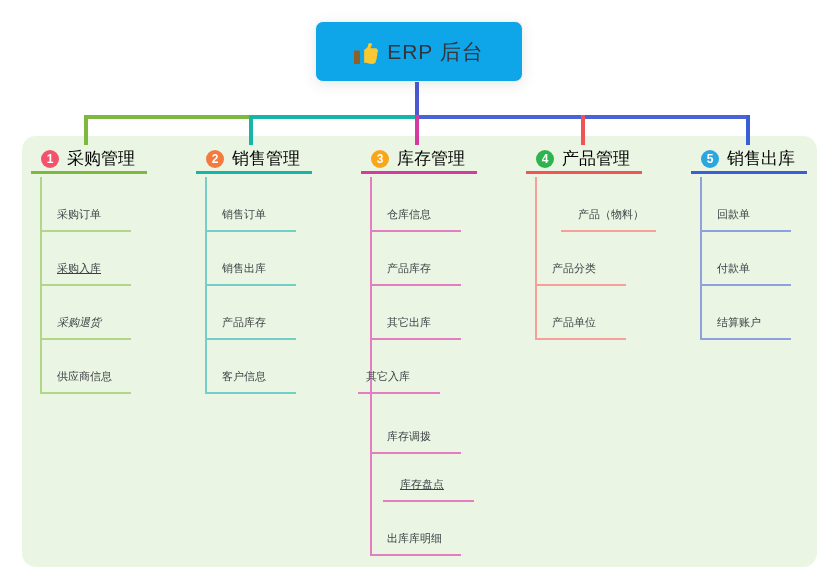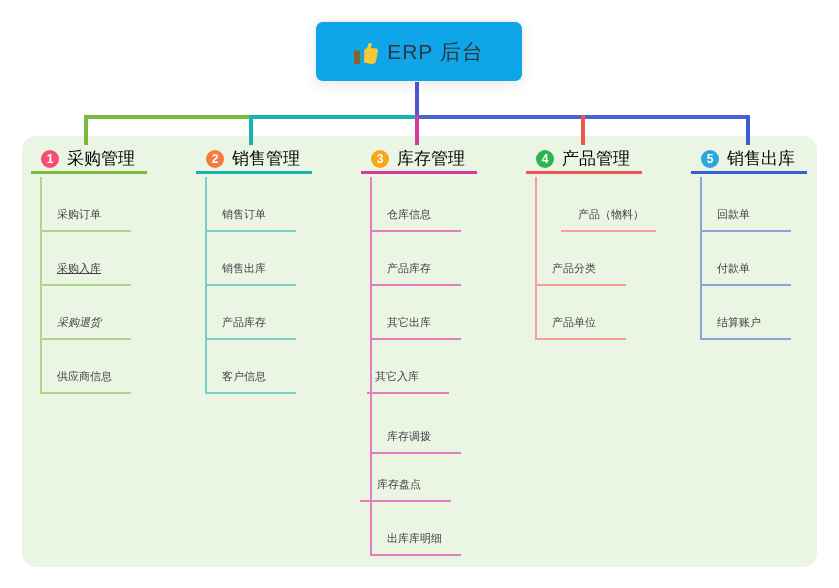--- a/index.html
+++ b/index.html
@@ -75,23 +75,23 @@
       <div class="child-item" style="left: 205px; top: 366px; border-bottom-color: rgb(118, 207, 198);">客户信息</div>
       <div class="line" style="left: 415px; top: 115px; width: 4px; height: 30px; background: rgb(213, 59, 159);"></div>
       <div class="branch-header" style="left: 361px; border-bottom-color: rgb(213, 59, 159);">
         <span class="badge" style="background: rgb(249, 166, 27);">3</span>
         <span class="branch-label">库存管理</span>
       </div>
       <div class="line" style="left: 370px; top: 177px; width: 2px; height: 378px; background: rgb(227, 127, 192);"></div>
       <div class="child-item" style="left: 370px; top: 204px; border-bottom-color: rgb(227, 127, 192);">仓库信息</div>
       <div class="child-item" style="left: 370px; top: 258px; border-bottom-color: rgb(227, 127, 192);">产品库存</div>
       <div class="child-item" style="left: 370px; top: 312px; border-bottom-color: rgb(227, 127, 192);">其它出库</div>
-      <div class="child-item" style="left: 367px; top: 366px; border-bottom-color: rgb(227, 127, 192); padding-left: 8px;">其它入库</div>
+      <div class="child-item" style="left: 358px; top: 366px; border-bottom-color: rgb(227, 127, 192); padding-left: 8px;">其它入库</div>
       <div class="child-item" style="left: 370px; top: 426px; border-bottom-color: rgb(227, 127, 192);">库存调拨</div>
-      <div class="child-item" style="left: 360px; top: 474px; border-bottom-color: rgb(227, 127, 192);">库存盘点</div>
+      <div class="child-item" style="left: 383px; top: 474px; border-bottom-color: rgb(227, 127, 192); text-decoration: underline;">库存盘点</div>
       <div class="child-item" style="left: 370px; top: 528px; border-bottom-color: rgb(227, 127, 192);">出库库明细</div>
       <div class="line" style="left: 581px; top: 115px; width: 4px; height: 30px; background: rgb(240, 84, 84);"></div>
       <div class="branch-header" style="left: 526px; border-bottom-color: rgb(240, 84, 84);">
         <span class="badge" style="background: rgb(46, 180, 79);">4</span>
         <span class="branch-label">产品管理</span>
       </div>
       <div class="line" style="left: 535px; top: 177px; width: 2px; height: 162px; background: rgb(247, 160, 154);"></div>
       <div class="child-item" style="left: 561px; top: 204px; border-bottom-color: rgb(247, 160, 154);">产品（物料）</div>
       <div class="child-item" style="left: 535px; top: 258px; border-bottom-color: rgb(247, 160, 154);">产品分类</div>
       <div class="child-item" style="left: 535px; top: 312px; border-bottom-color: rgb(247, 160, 154);">产品单位</div>

